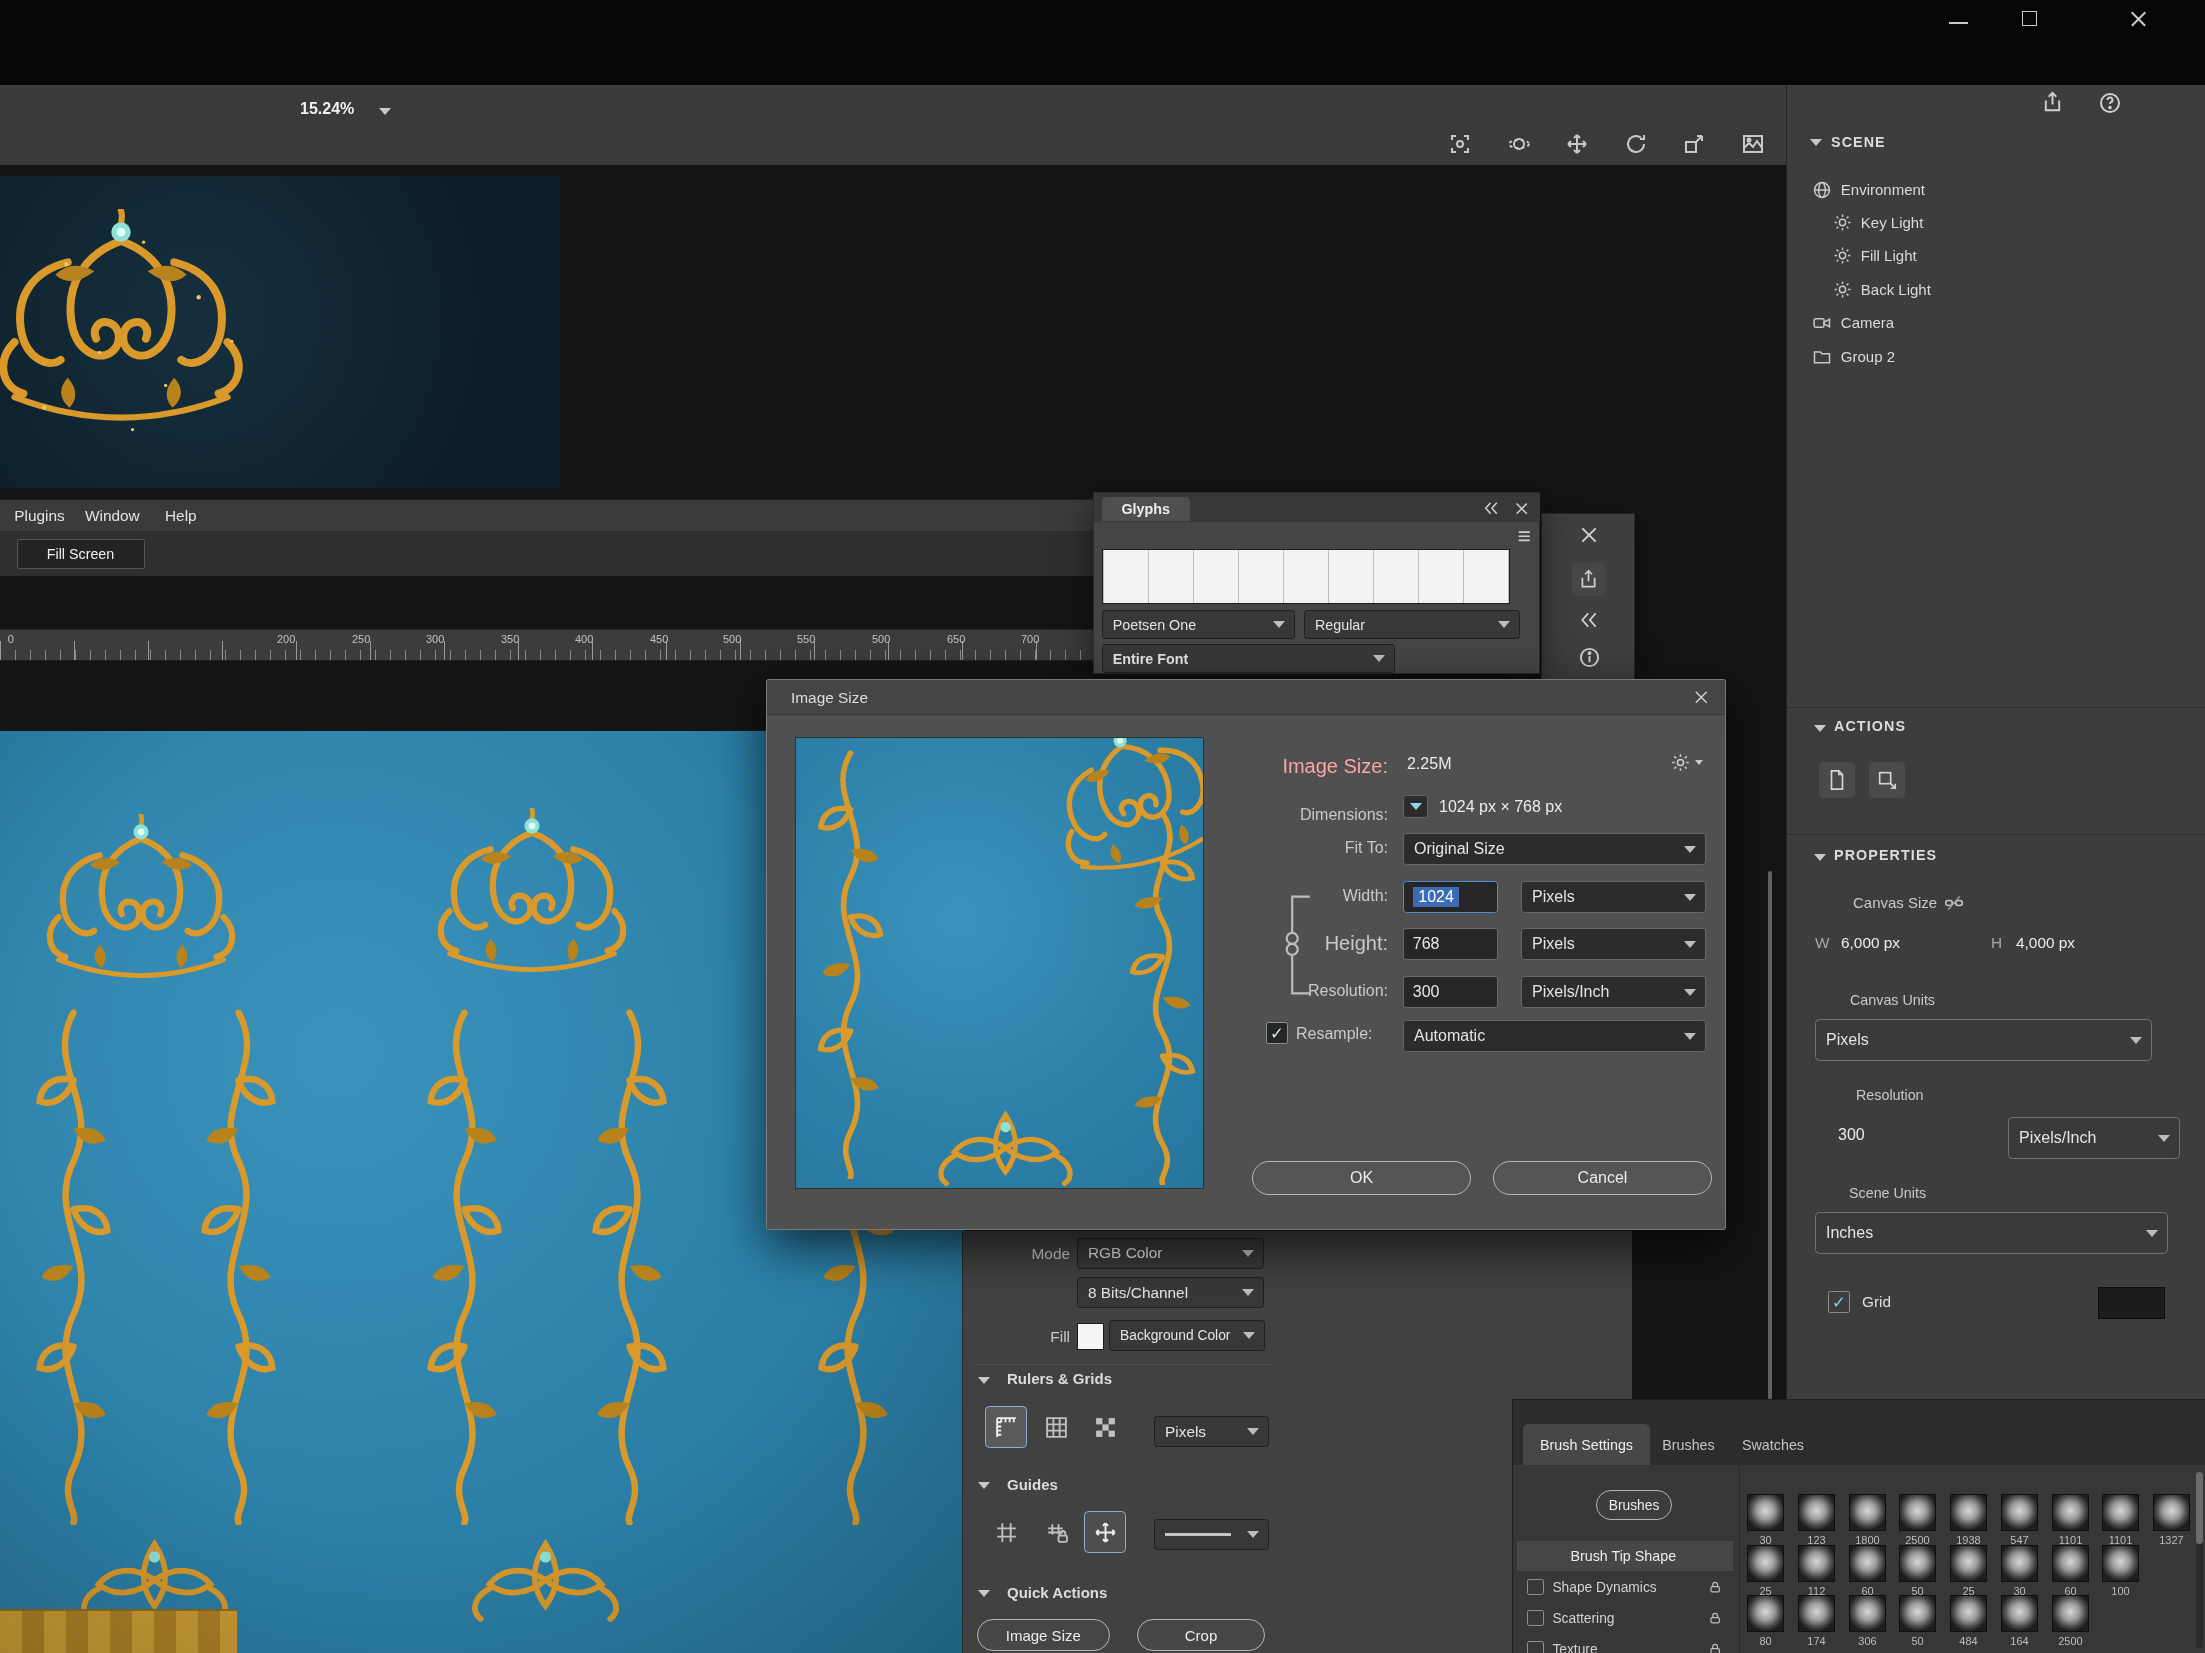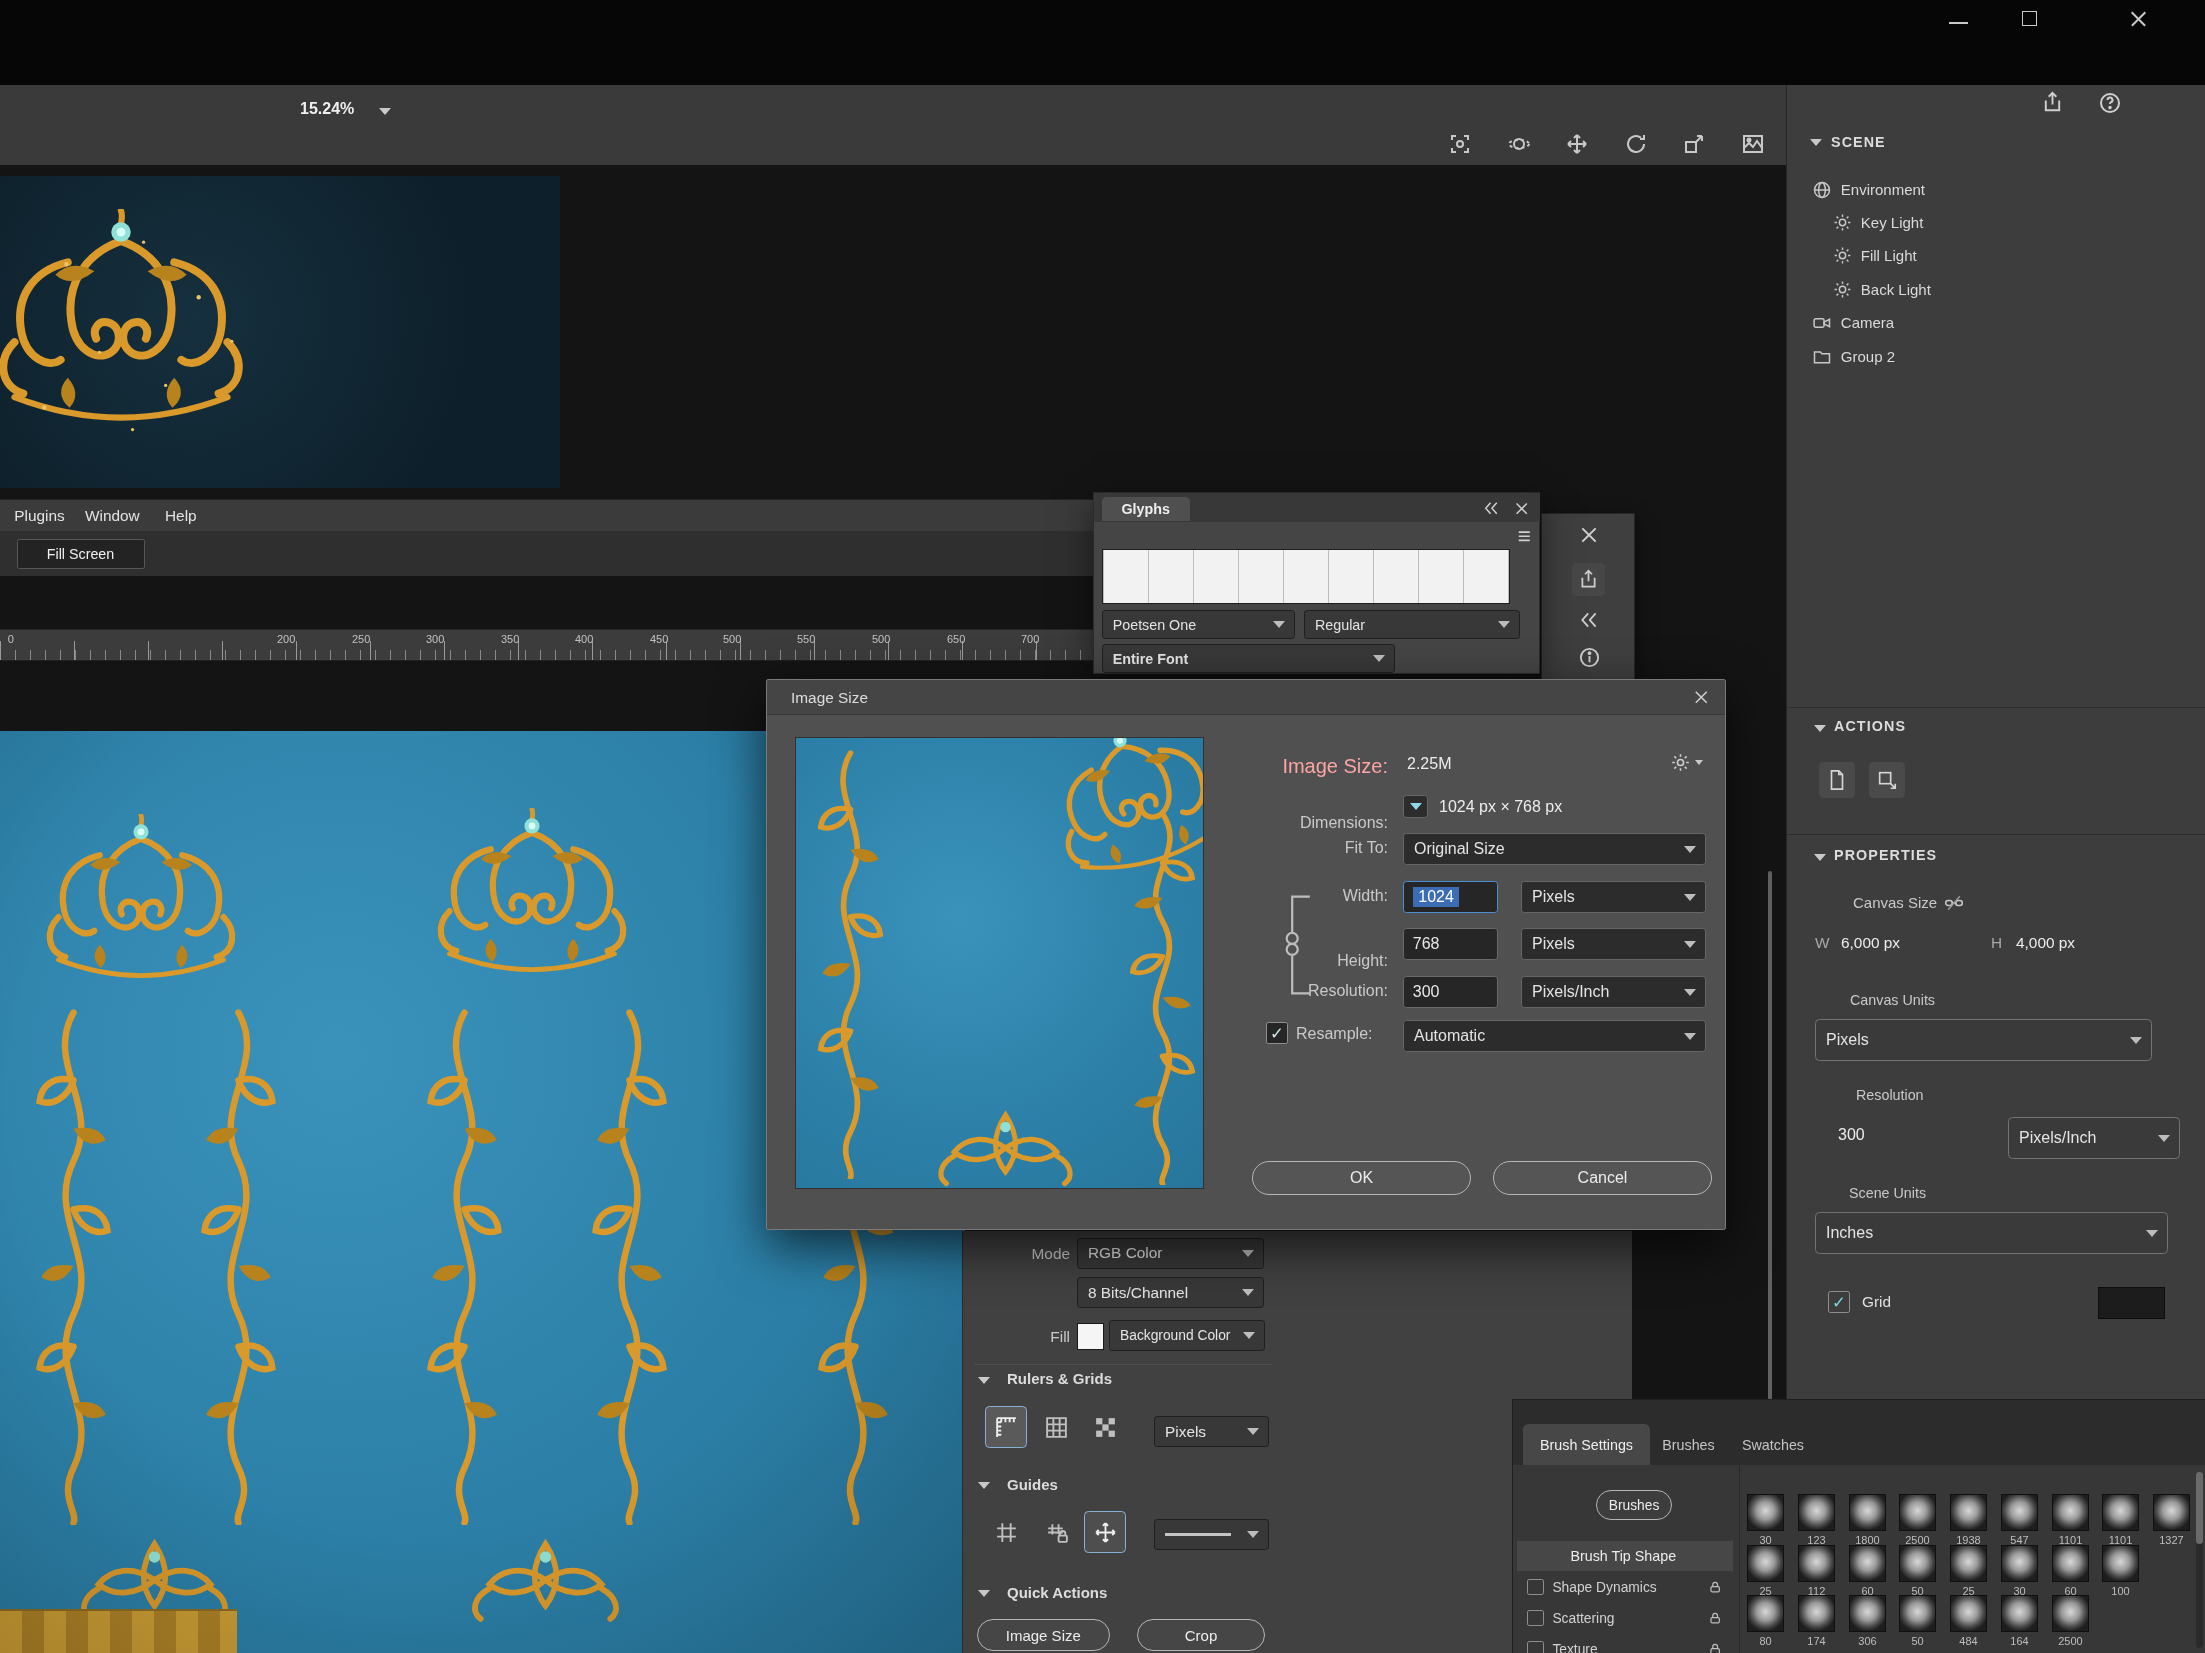--- a/index.html
+++ b/index.html
@@ -488,42 +488,42 @@
     <span class="lbl r" style="left:458px;top:75px;width:163px;font-size:20px;color:#fca5a5">Image Size:</span>
     <span class="val" style="left:640px;top:75px;font-size:16px">2.25M</span>
     <div class="abs ic" style="left:902px;top:68px;width:35px;height:29px;gap:3.3px">
       <svg width="21" height="21" viewBox="0 0 24 24" fill="none" stroke="#cfcfcf" stroke-width="1.8">
           <circle cx="12" cy="12" r="3.5"></circle>
           <path d="M12 2.5v3M12 18.5v3M2.5 12h3M18.5 12h3M5 5l2.1 2.1M16.9 16.9L19 19M19 5l-2.1 2.1M7.1 16.9L5 19"></path>
         </svg>
       <span class="caret" style="position:static;border-top-width:5.5px;border-left-width:4.4px;border-right-width:4.4px"></span>
     </div>
 
-    <span class="lbl r" style="left:458px;top:134px;width:163px;font-size:16px">Dimensions:</span>
+    <span class="lbl r" style="left:458px;top:126px;width:163px;font-size:16px">Dimensions:</span>
     <div class="abs ic" style="left:636px;top:115px;width:25px;height:23px;background:#2c2c2c;border:1.1px solid #666;border-radius:3.3px">
       <span class="caret" style="position:static;border-top-color:#8fd8e8"></span>
     </div>
     <span class="val" style="left:672px;top:118px;font-size:16px">1024 px × 768 px</span>
 
     <span class="lbl r" style="left:458px;top:159px;width:163px;font-size:16px">Fit To:</span>
     <div class="dd" style="left:636px;top:153px;width:303px;height:32px;font-size:16px">Original Size</div>
 
     <svg class="abs" style="left:512px;top:210px" width="33" height="110" viewBox="0 0 30 100" fill="none" stroke="#bdbdbd" stroke-width="2">
         <path d="M28 6H12v34M28 94H12V60"></path>
         <circle cx="12" cy="44" r="5"></circle>
         <circle cx="12" cy="54" r="5"></circle>
       </svg>
 
     <span class="lbl r" style="left:458px;top:207px;width:163px;font-size:16px">Width:</span>
     <div class="numf" style="left:636px;top:201px;width:95px;height:32px;border-color:#4a8fd4">
       <span style="background:#3c6cb4;color:#fff;padding:1.1px 5.5px">1024</span>
     </div>
     <div class="dd" style="left:754px;top:201px;width:185px;height:32px;font-size:16px">Pixels</div>
 
-    <span class="lbl r" style="left:458px;top:272px;width:163px;font-size:16px">Height:</span>
+    <span class="lbl r" style="left:458px;top:252px;width:163px;font-size:20px">Height:</span>
     <div class="numf" style="left:636px;top:248px;width:95px;height:32px">768</div>
     <div class="dd" style="left:754px;top:248px;width:185px;height:32px;font-size:16px">Pixels</div>
 
     <span class="lbl r" style="left:458px;top:302px;width:163px;font-size:16px">Resolution:</span>
     <div class="numf" style="left:636px;top:296px;width:95px;height:32px">300</div>
     <div class="dd" style="left:754px;top:296px;width:185px;height:32px;font-size:16px">Pixels/Inch</div>
 
     <div class="cb" style="left:499px;top:342px;width:22px;height:22px">✓</div>
     <span class="lbl" style="left:529px;top:345px;font-size:16px">Resample:</span>
     <div class="dd" style="left:636px;top:340px;width:303px;height:32px;font-size:16px">Automatic</div>

